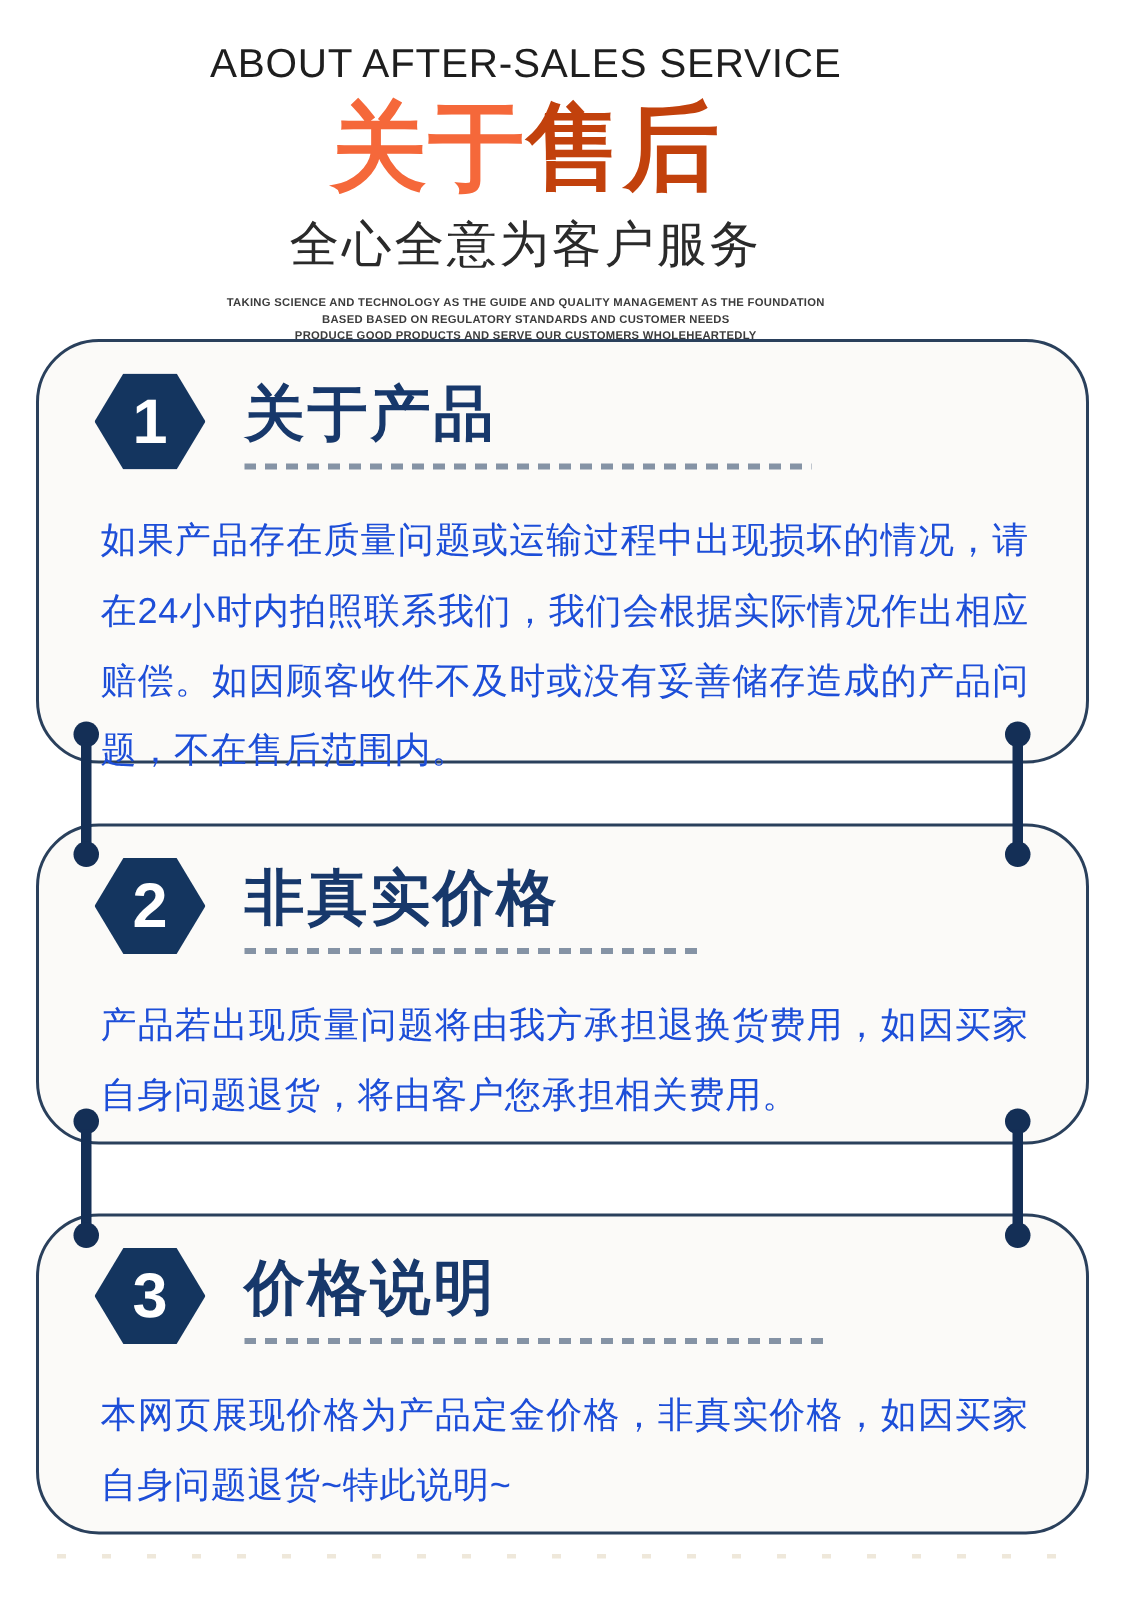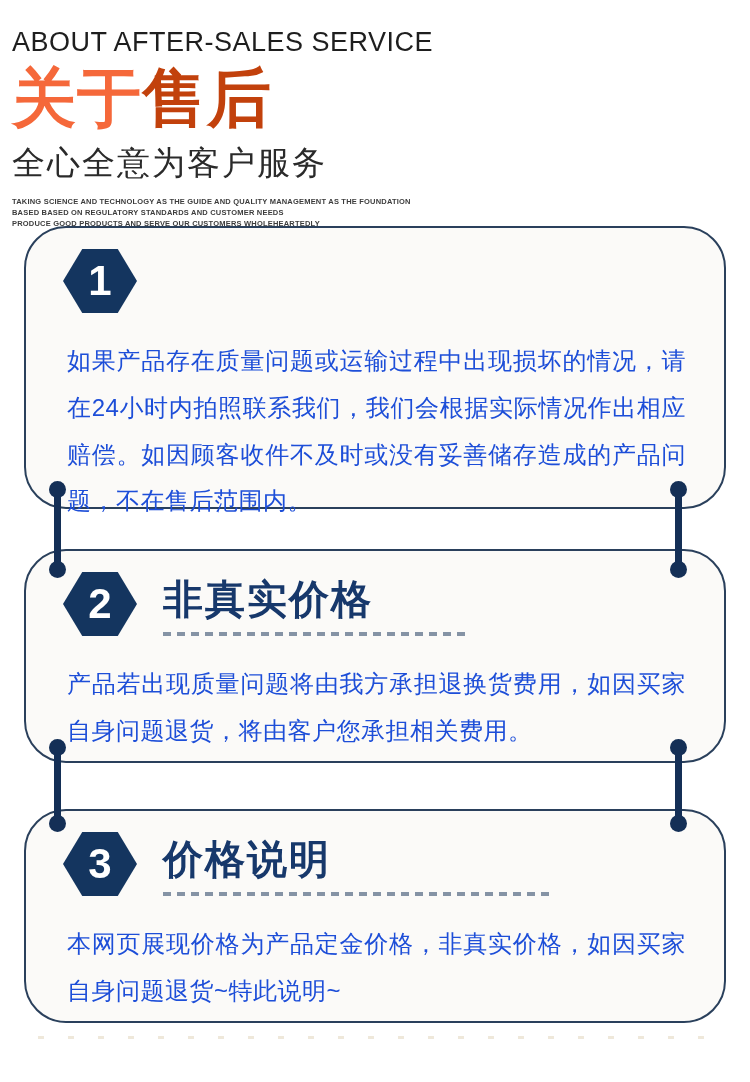--- a/index.html
+++ b/index.html
@@ -1,21 +1,21 @@
 <!DOCTYPE html>
 <html><head>
 <meta charset="utf-8">
 <style>
   * { margin:0; padding:0; box-sizing:border-box; }
   html,body { width:750px; height:1082px; background:#ffffff; overflow:hidden;
     font-family:"Liberation Sans","DejaVu Sans",sans-serif; }
   .page { position:relative; width:750px; height:1082px; background:#ffffff; }
 
   
-  .header { position:absolute; top:0; left:0; width:689px; text-align:left;padding-left:12px; }
+  .header { position:absolute; top:0; left:0; width:689px; text-align:center;padding-left:12px; }
   .eyebrow { margin-top:27px; font-size:27px; color:#1e1e1e; letter-spacing:0.5px; font-weight:400; }
   .big-title { margin-top:7px; font-size:64px; font-weight:800; line-height:1.05; letter-spacing:1px; }
   .big-title .hl { color:#f5683a; }
   .big-title .rest { color:#c2410c; }
   .subtitle { margin-top:9px; font-size:33px; color:#2a2a2a; font-weight:500; letter-spacing:2px; }
   .taglines { margin-top:10px; font-size:7.5px; color:#3c3c3c; line-height:11px; font-weight:700; letter-spacing:0.2px; }
 
   
   .card { position:absolute; left:24px; width:702px; background:#fbfaf8;
     border:2px solid #2a405c; border-radius:42px; }
@@ -65,20 +65,24 @@
     <div class="taglines">
       <div>TAKING SCIENCE AND TECHNOLOGY AS THE GUIDE AND QUALITY MANAGEMENT AS THE FOUNDATION</div>
       <div>BASED BASED ON REGULATORY STANDARDS AND CUSTOMER NEEDS</div>
       <div>PRODUCE GOOD PRODUCTS AND SERVE OUR CUSTOMERS WHOLEHEARTEDLY</div>
     </div>
   </div>
 
   <div class="card card-1">
     <div class="card-head">
       <div class="hex-badge">1</div>
+      <div class="title-block">
+        <div class="card-title">关于产品</div>
+        <div class="dashes dash-1"></div>
+      </div>
     </div>
     <div class="card-body">如果产品存在质量问题或运输过程中出现损坏的情况，请在24小时内拍照联系我们，我们会根据实际情况作出相应赔偿。如因顾客收件不及时或没有妥善储存造成的产品问题，不在售后范围内。</div>
   </div>
 
   <div class="connector conn-1l">
     <div class="dot"></div>
     <div class="line"></div>
     <div class="dot"></div>
   </div>
   <div class="connector conn-1r">

